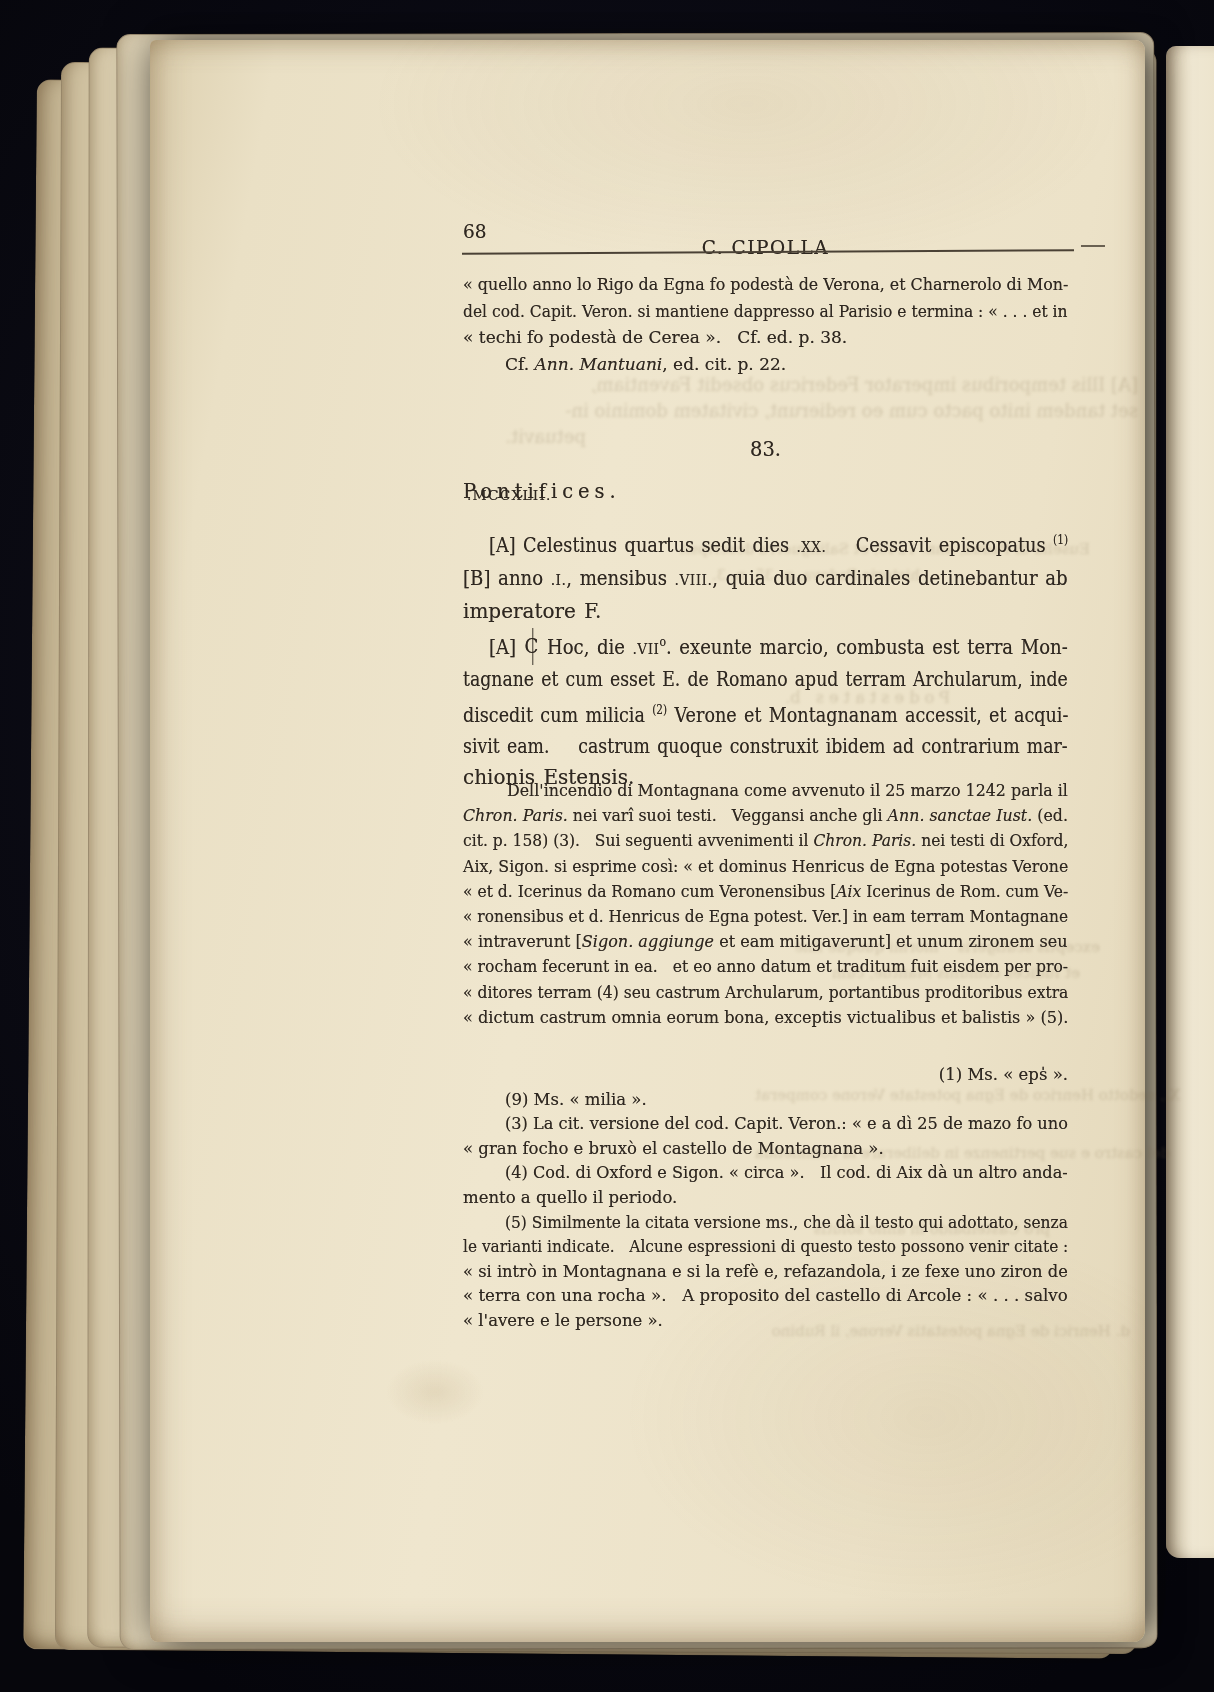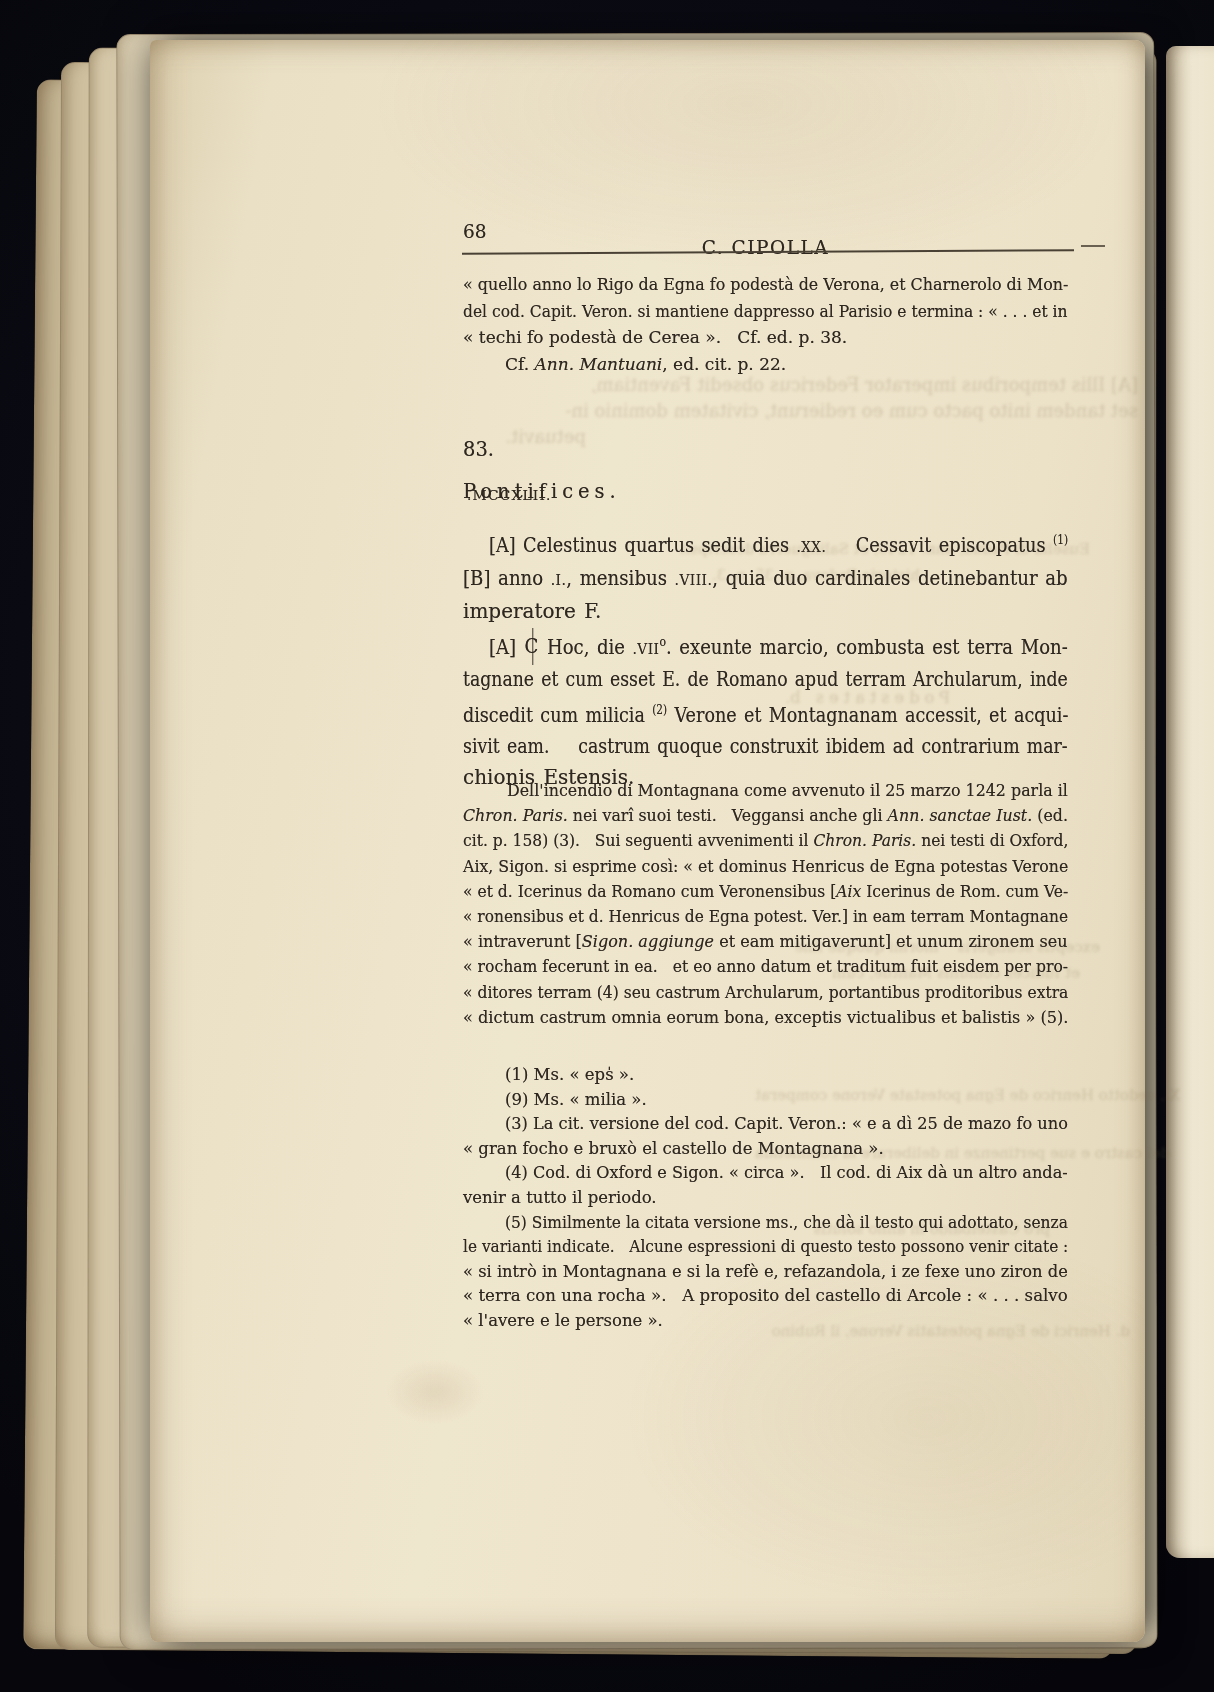--- a/index.html
+++ b/index.html
@@ -44,21 +44,21 @@
     text-shadow:0 0 .5px rgba(46,39,32,.55);}
   .hdr{position:absolute;top:181px;left:0;width:605px;height:24px;font-size:18.5px;}
   .pagenum{position:absolute;left:0;top:0;}
   .running{position:absolute;left:0;width:100%;text-align:center;letter-spacing:1.5px;margin-top:16px;}
   .rule{position:absolute;top:211px;left:-1px;width:612px;height:2px;background:#4a4135;
     transform:rotate(-.35deg);}
   .rule-dash{position:absolute;top:205px;left:618px;width:24px;height:1.6px;background:rgba(74,65,53,.8);
     transform:rotate(-.3deg);}
   .block{position:absolute;left:0;width:605px;}
   .intro{top:231px;font-size:17px;line-height:26.6px;}
-  .entry-number{position:absolute;top:398px;left:0;width:605px;font-size:19.5px;}
+  .entry-number{position:absolute;top:398px;left:0;width:605px;text-align:center;font-size:19.5px;}
   .margin-date{position:absolute;top:447px;left:4px;font-size:13.8px;letter-spacing:1.2px;}
   .entry-heading{position:absolute;top:440px;left:0;width:605px;text-align:left;
     font-size:19.5px;letter-spacing:5px;}
   .passage{top:485px;font-size:20px;line-height:31px;word-spacing:2px;}
   .commentary{top:738px;font-size:17px;line-height:25.2px;}
   .footnotes{top:1023px;font-size:16.5px;line-height:24.6px;}
   .line{white-space:pre;}
   .line .m{display:inline-block;white-space:pre;transform-origin:0 62%;}
   .r-i{font-style:italic;}
   .r-sc{font-size:.76em;letter-spacing:.5px;}
@@ -129,26 +129,26 @@
           <div class="line"><span class="m" style="transform: scaleX(0.912519);">cit. p. 158) (3).   Sui seguenti avvenimenti il <span class="r-i">Chron. Paris.</span> nei testi di Oxford,</span></div>
           <div class="line"><span class="m" style="transform: scaleX(0.927914);">Aix, Sigon. si esprime così: « et dominus Henricus de Egna potestas Verone</span></div>
           <div class="line"><span class="m" style="transform: scaleX(0.91528);">« et d. Icerinus da Romano cum Veronensibus [<span class="r-i">Aix</span> Icerinus de Rom. cum Ve-</span></div>
           <div class="line"><span class="m" style="transform: scaleX(0.908408);">« ronensibus et d. Henricus de Egna potest. Ver.] in eam terram Montagnane</span></div>
           <div class="line"><span class="m" style="transform: scaleX(0.943838);">« intraverunt [<span class="r-i">Sigon. aggiunge</span> et eam mitigaverunt] et unum zironem seu</span></div>
           <div class="line"><span class="m" style="transform: scaleX(0.919453);">« rocham fecerunt in ea.   et eo anno datum et traditum fuit eisdem per pro-</span></div>
           <div class="line"><span class="m" style="transform: scaleX(0.913897);">« ditores terram (4) seu castrum Archularum, portantibus proditoribus extra</span></div>
           <div class="line"><span class="m" style="transform: scaleX(0.946792);">« dictum castrum omnia eorum bona, exceptis victualibus et balistis » (5).</span></div>
         </div>
       <div class="block footnotes">
-          <div class="line" style="margin-left: 42px;"><span class="m">(1) Ms. « eps̍ ».</span></div>
+          <div class="line" style="margin-left: 42px; text-align: right;"><span class="m">(1) Ms. « eps̍ ».</span></div>
           <div class="line" style="margin-left: 42px;"><span class="m">(9) Ms. « milia ».</span></div>
           <div class="line" style="margin-left: 42px;"><span class="m" style="transform: scaleX(0.980836);">(3) La cit. versione del cod. Capit. Veron.: « e a dì 25 de mazo fo uno</span></div>
           <div class="line"><span class="m">« gran focho e bruxò el castello de Montagnana ».</span></div>
           <div class="line" style="margin-left: 42px;"><span class="m" style="transform: scaleX(0.977431);">(4) Cod. di Oxford e Sigon. « circa ».   Il cod. di Aix dà un altro anda-</span></div>
-          <div class="line"><span class="m">venir a tutto il periodo.</span></div>
+          <div class="line"><span class="m">mento a quello il periodo.</span></div>
           <div class="line" style="margin-left: 42px;"><span class="m" style="transform: scaleX(0.936772);">(5) Similmente la citata versione ms., che dà il testo qui adottato, senza</span></div>
           <div class="line"><span class="m" style="transform: scaleX(0.932203);">le varianti indicate.   Alcune espressioni di questo testo possono venir citate :</span></div>
           <div class="line"><span class="m" style="transform: scaleX(0.986949);">« si intrò in Montagnana e si la refè e, refazandola, i ze fexe uno ziron de</span></div>
           <div class="line"><span class="m" style="transform: scaleX(1.00666);">« terra con una rocha ».   A proposito del castello di Arcole : « . . . salvo</span></div>
           <div class="line"><span class="m">« l'avere e le persone ».</span></div>
         </div>
     </div>
   </div>
 </div>
 

